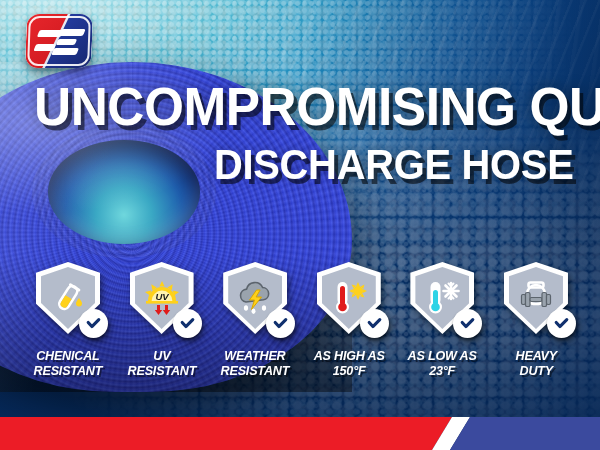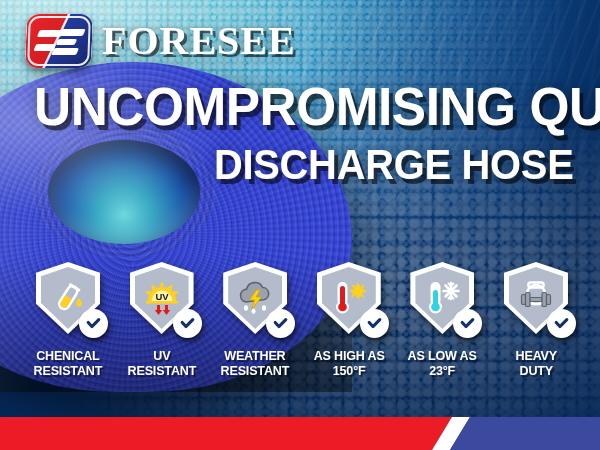--- a/index.html
+++ b/index.html
@@ -150,21 +150,21 @@
     transform-origin:right top;
     text-shadow:4px 5px 0 rgba(0,0,0,.55), 0 0 12px rgba(0,0,0,.35);
     white-space:nowrap;
   }
 
   
   .features{
     position:absolute;left:22px;top:262px;width:560px;
     display:flex;justify-content:space-between;align-items:flex-start;
   }
-  .feature{width:92px;display:flex;flex-direction:column;align-items:center;}
+  .feature{width:92px;display:flex;flex-direction:column;align-items:center;font-style:italic;}
   .shield-wrap{position:relative;width:72px;height:78px;filter:drop-shadow(2px 3px 3px rgba(0,0,0,.5));}
   .shield{
     position:absolute;left:4px;top:0;width:64px;height:72px;
     background:#ffffff;
     clip-path:polygon(50% 0%, 100% 15%, 100% 58%, 50% 100%, 0% 58%, 0% 15%);
   }
   .shield-in{
     position:absolute;left:9px;top:5px;width:54px;height:62px;
     background:rgba(8,32,84,.30);
     clip-path:polygon(50% 0%, 100% 15%, 100% 58%, 50% 100%, 0% 58%, 0% 15%);
@@ -218,21 +218,20 @@
     <div class="logo-badge">
       <div class="half-red"></div>
       <div class="half-blue"></div>
       <div class="bar f1"></div>
       <div class="bar f2"></div>
       <div class="bar e1"></div>
       <div class="bar e2"></div>
       <div class="bar e3"></div>
       <div class="frame"></div>
     </div>
-    <div class="wordmark">FORESEE</div>
   </div>
 
   <div class="headline">UNCOMPROMISING QUALITY</div>
   <div class="subhead">DISCHARGE HOSE</div>
 
   <div class="features">
 
     <div class="feature">
       <div class="shield-wrap">
         <div class="shield"></div>

